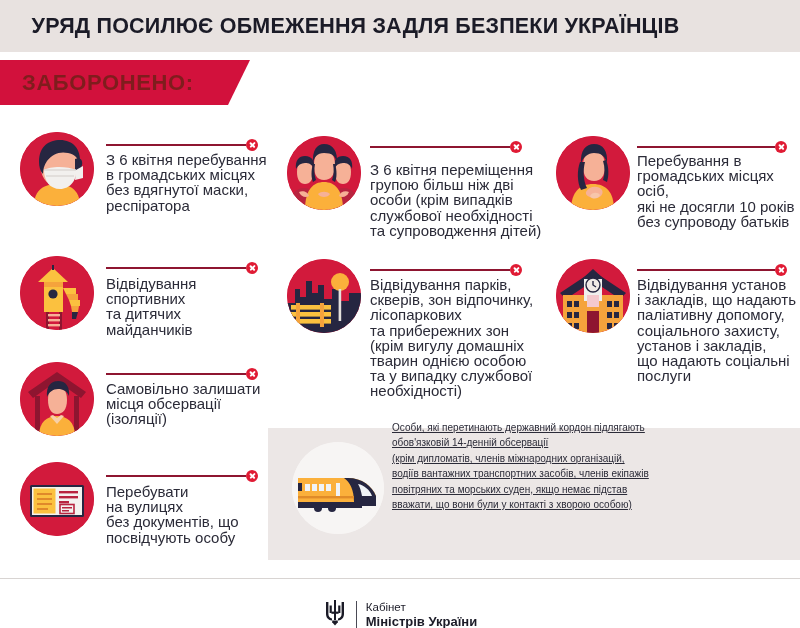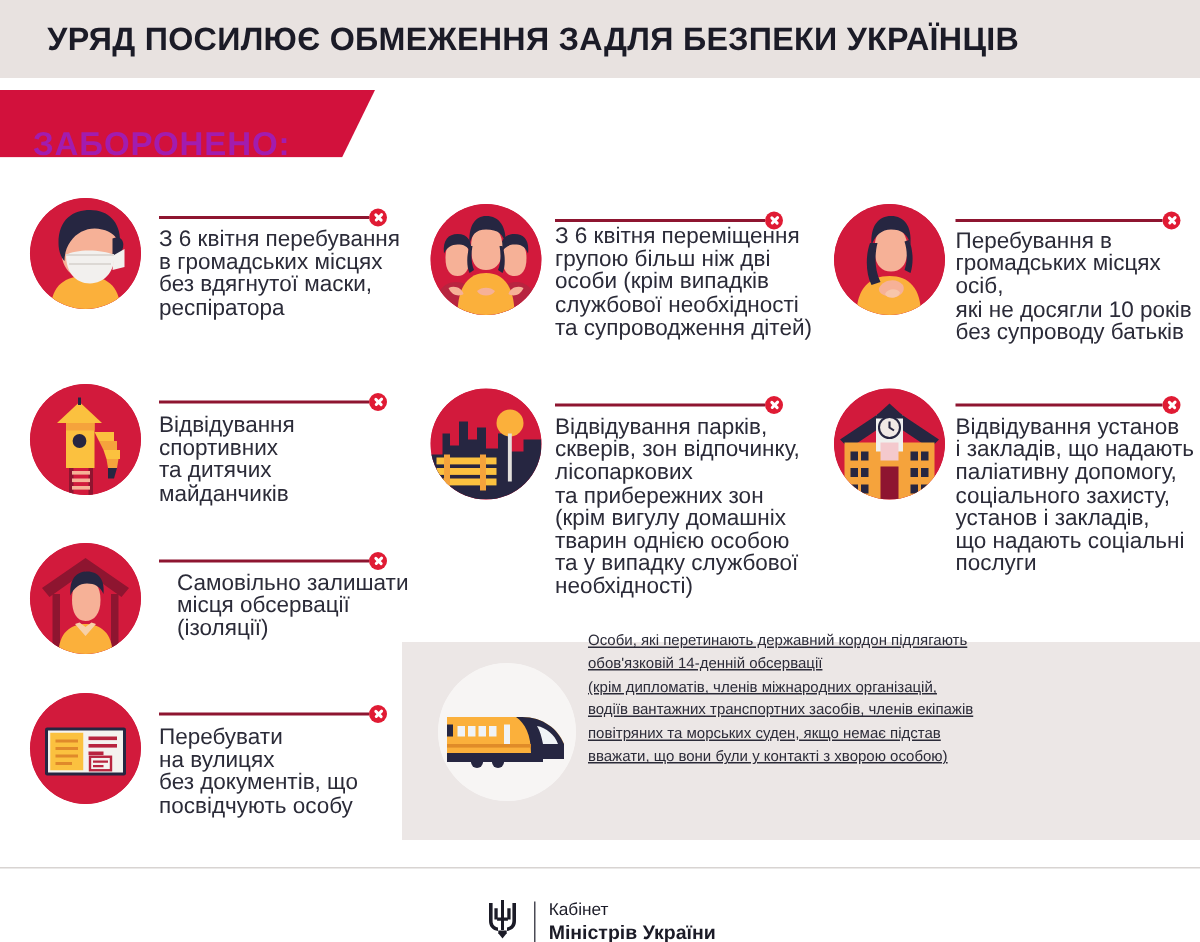--- a/index.html
+++ b/index.html
@@ -25,23 +25,23 @@
   }
   .banner-wrap{
     position:absolute;left:0;top:60px;width:250px;height:45px;
   }
   .banner{
     position:absolute;left:0;top:0;width:250px;height:45px;
     background:#d2113c;
     clip-path:polygon(0 0, 250px 0, 228px 45px, 0 45px);
   }
   .banner-text{
-    position:absolute;left:22px;top:13px;height:45px;
+    position:absolute;left:22px;top:0;height:45px;
     display:flex;align-items:center;
-    color:#a21caf;font-size:22px;font-weight:bold;letter-spacing:.6px;
+    color:#7f1d1d;font-size:22px;font-weight:bold;letter-spacing:.6px;
   }
 
   
   .item{position:absolute;}
   .bullet-line{
     position:absolute;height:12px;
   }
   .bullet-line .rule{
     position:absolute;left:0;top:5px;height:2px;background:#8e1530;
   }
@@ -176,21 +176,21 @@
       <path d="M19 74 C19 60 27 54 37 54 C47 54 55 60 55 74 Z" fill="#fbb03b"></path>
       <path d="M28 38 C28 28 32 24 37 24 C43 24 47 29 47 38 C47 47 43 52 37 52 C31 52 28 46 28 38 Z" fill="#f6b197"></path>
       <path d="M27 35 C26 24 31 19 38 19 C46 19 50 25 49 34 C47 29 43 27 38 27 C33 27 29 30 27 35 Z" fill="#262641"></path>
       <path d="M30 54 L37 62 L44 54 L41 53 L37 56 L33 53 Z" fill="#f7d0a8"></path>
     </svg>
   </div>
   <div class="bullet-line" style="left:106px;top:368px;width:152px;">
     <div class="rule" style="width:140px;"></div>
     <div class="xmark" style="left:140px;"></div>
   </div>
-  <div class="caption" style="left:106px;top:381px;width:162px;margin-left:12px;">Самовільно залишати
+  <div class="caption" style="left:106px;top:381px;width:162px;">Самовільно залишати
 місця обсервації
 (ізоляції)</div>
 </div>
 
 <div class="item">
   <div class="icon-circle" style="left:20px;top:462px;width:74px;height:74px;">
     <svg viewBox="0 0 74 74" width="74" height="74">
       <circle cx="37" cy="37" r="37" fill="#d21a3c"></circle>
       <rect x="10" y="23" width="54" height="32" rx="1.5" fill="#262641"></rect>
       <rect x="12" y="25" width="50" height="28" fill="#f4f2ef"></rect>
@@ -234,21 +234,21 @@
       <path d="M48 28 C50 34 50 42 48 46 L45 44 C47 39 47 33 46 28 Z" fill="#262641"></path>
       <path d="M12 56 C16 54 21 56 22 60 C19 62 14 61 12 56 Z" fill="#f6b197"></path>
       <path d="M52 60 C53 56 58 54 62 56 C60 61 55 62 52 60 Z" fill="#f6b197"></path>
       <path d="M31 58 C34 55 40 55 43 58 C41 62 33 62 31 58 Z" fill="#f6b197"></path>
     </svg>
   </div>
   <div class="bullet-line" style="left:370px;top:141px;width:152px;">
     <div class="rule" style="width:140px;"></div>
     <div class="xmark" style="left:140px;"></div>
   </div>
-  <div class="caption" style="left:370px;top:150px;width:172px;">З 6 квітня переміщення
+  <div class="caption" style="left:370px;top:162px;width:172px;">З 6 квітня переміщення
 групою більш ніж дві
 особи (крім випадків
 службової необхідності
 та супроводження дітей)</div>
 </div>
 
 <div class="item">
   <div class="icon-circle" style="left:287px;top:259px;width:74px;height:74px;">
     <svg viewBox="0 0 74 74" width="74" height="74">
       <circle cx="37" cy="37" r="37" fill="#d21a3c"></circle>

